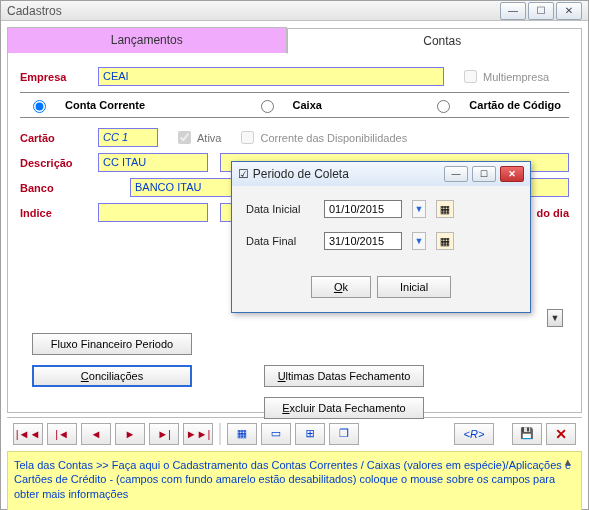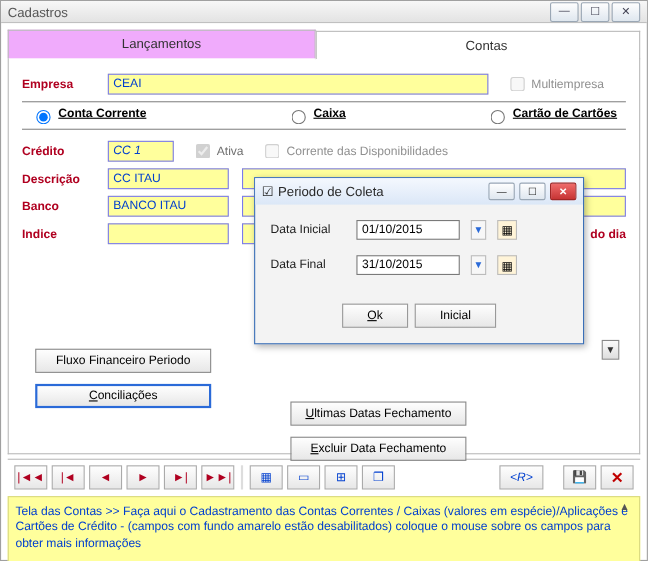--- a/index.html
+++ b/index.html
@@ -86,58 +86,58 @@
     border: 1px solid #7a7aee;
     height: 19px;
     padding: 0 4px;
     color: #003fcf;
     line-height: 17px;
     font-size: 11px;
   }
   .fld.empresa { width: 346px; }
   .fld.codigo { width: 60px; font-style: italic; }
   .fld.descricao { width: 110px; }
-  .fld.banco { width: 110px; }
+  .fld.banco { width: 110px; margin-left: 32px; }
   .fld.indice { width: 110px; }
   .fld.right-part { flex: 1; margin-left: 4px; }
   .radio-row {
     display: flex;
     justify-content: space-between;
     padding: 4px 8px;
     border-top: 1px solid #888;
     border-bottom: 1px solid #888;
     margin: 6px 0 10px 0;
   }
   .radio-row label {
     display: flex;
-    gap: 4px;
+    align-items: center;
+    gap: 16px;
     font-weight: bold;
     color: #000;
     cursor: pointer;
-    text-decoration: underline;
   }
   .cbinline { display: flex; align-items: center; gap: 3px; color: #707070; margin-left: 8px; }
   .cbinline.greyed { color: #909090; }
   .btn {
     border: 1px solid #888;
     background: linear-gradient(#fefefe,#e7e7e7);
     padding: 4px 10px;
     font-size: 11px;
     cursor: pointer;
     min-width: 160px;
     text-align: center;
   }
   .btn.focused {
     border: 2px solid #2a6ad8;
     padding: 3px 9px;
   }
   .btncol {
     position: absolute;
     left: 24px;
-    top: 264px;
+    top: 280px;
     display: flex;
     flex-direction: column;
     gap: 10px;
   }
   .btncol2 {
     position: absolute;
     left: 256px;
     top: 312px;
     display: flex;
     flex-direction: column;
@@ -216,21 +216,21 @@
   .modal .m-title .wbtn.close {
     background: linear-gradient(#ef6b6b,#c73434);
     border-color: #a02525;
     color: #fff;
     font-weight: bold;
   }
   .modal .m-body { padding: 14px 14px 4px 14px; }
   .m-row { display: flex; align-items: center; gap: 10px; margin-bottom: 14px; }
   .m-row .mlbl { width: 68px; color: #222; }
   .m-row .date {
-    width: 94px;
+    width: 78px;
     border: 1px solid #7a7a7a;
     background: #fff;
     padding: 2px 4px;
     font-size: 11px;
   }
   .m-row .dropbtn {
     width: 14px; height: 18px;
     display: inline-flex; align-items:center; justify-content:center;
     color: #2a6ad8; font-size: 9px; cursor: pointer;
     border: 1px solid #bbb; background: #f7f7f7;
@@ -298,26 +298,26 @@
       <label>
           <input type="radio" name="tipo" checked="" style="">
           <span>Conta Corrente</span>
         </label>
       <label>
           <input type="radio" name="tipo" style="">
           <span>Caixa</span>
         </label>
       <label>
           <input type="radio" name="tipo" style="">
-          <span>Cartão de Cartões</span>
+          <span>Cartão de Código</span>
         </label>
     </div>
 
     <div class="row">
-      <label class="lbl">Crédito</label>
+      <label class="lbl">Cartão</label>
       <div class="fld codigo">CC 1</div>
       <label class="cbinline">
         <input type="checkbox" checked="" disabled="" style="">
         <span>Ativa</span>
       </label>
       <label class="cbinline greyed">
         <input type="checkbox" disabled="" style="">
         <span>Corrente das Disponibilidades</span>
       </label>
     </div>

